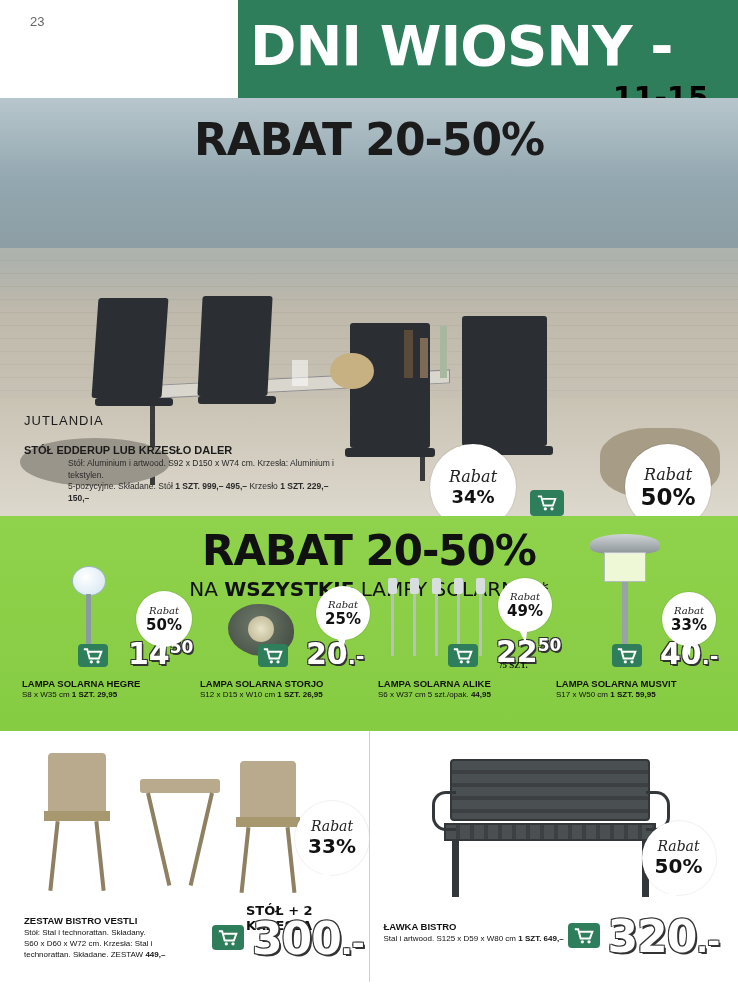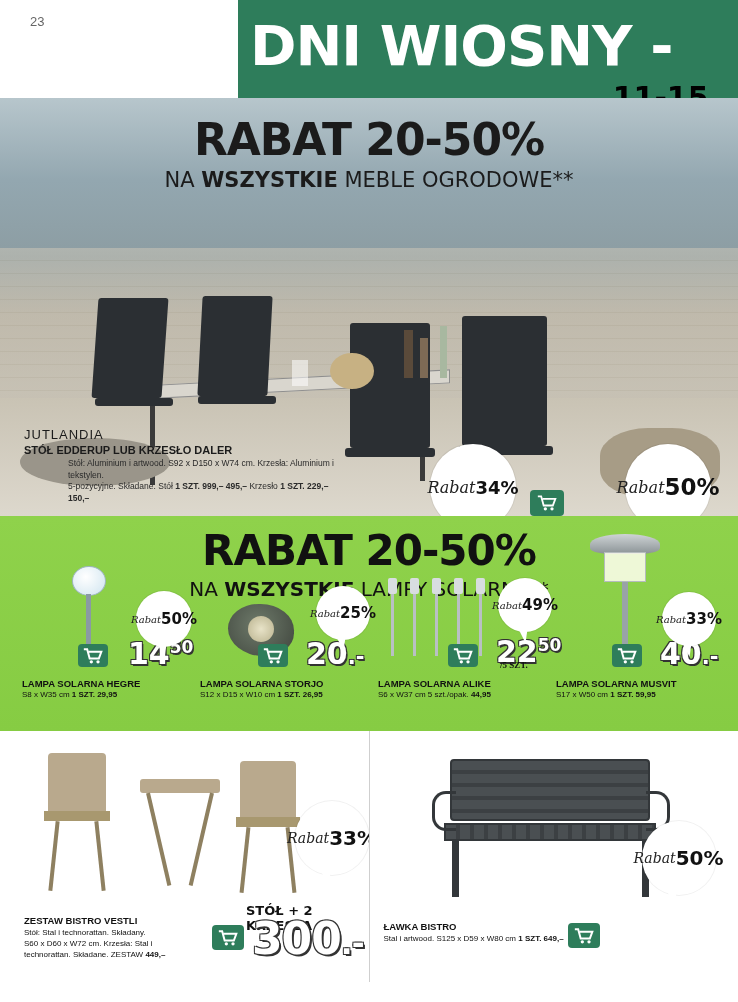--- a/index.html
+++ b/index.html
@@ -101,30 +101,30 @@
     position:absolute; background:#2b2f33; z-index:4; border-radius:3px;
   }
 
   .prod-caption {
     position: absolute;
     left: 24px; bottom: 12px;
     z-index: 9;
     max-width: 310px;
   }
   .prod-brand { font-size:13px; letter-spacing:1px; color:#1b1b1b; }
-  .prod-name { font-size:11px; font-weight:bold; color:#1b1b1b; margin-top:2px;}
+  .prod-name { font-size:11px; font-weight:bold; color:#1b1b1b; margin-top:16px;}
   .prod-desc { font-size:8.5px; color:#2a2a2a; line-height:1.35; margin-top:2px;margin-left:44px;}
   .prod-desc b { font-weight:bold; }
 
   
   .bubble {
     position:absolute;
     background:#ffffff;
     border-radius:50%;
-    display:flex; flex-direction:row;
+    display:flex; flex-direction:column;
     align-items:center; justify-content:center;
     z-index: 10;
     box-shadow: 0 0 0 1px rgba(0,0,0,.06);
   }
   .bubble:after {
     content:"";
     position:absolute;
     bottom:-10px; left:28%;
     border-left: 14px solid transparent;
     border-right: 0 solid transparent;
@@ -231,21 +231,20 @@
   <div class="chair" style="left:458px;top:348px;width:95px;height:9px;"></div>
 
   <div style="position:absolute;left:330px;top:255px;width:44px;height:36px;background:#c7b183;border-radius:50%;z-index:5;"></div>
   <div style="position:absolute;left:404px;top:232px;width:9px;height:48px;background:#5a4a3a;z-index:5;"></div>
   <div style="position:absolute;left:420px;top:240px;width:8px;height:40px;background:#7d6a55;z-index:5;"></div>
   <div style="position:absolute;left:440px;top:228px;width:7px;height:52px;background:#a8b8a0;z-index:5;"></div>
   <div style="position:absolute;left:292px;top:262px;width:16px;height:26px;background:rgba(255,255,255,.55);z-index:5;"></div>
 
   <div class="hero-headline">
     <div class="l1">RABAT 20-50%</div>
-    <div class="l2"><span>NA </span><b>WSZYSTKIE</b><span> MEBLE OGRODOWE**</span></div>
   </div>
 
   <div class="bubble" style="left:430px;top:346px;width:86px;height:86px;">
     <div class="r" style="font-size:16px;">Rabat</div>
     <div class="p" style="font-size:18px;">34%</div>
   </div>
   <div class="bubble" style="left:625px;top:346px;width:86px;height:86px;">
     <div class="r" style="font-size:16px;">Rabat</div>
     <div class="p" style="font-size:23px;">50%</div>
   </div>
@@ -420,19 +419,20 @@
       <div class="p" style="font-size:20px;">50%</div>
     </div>
 
     <div class="cart" style="left:198px;top:192px;width:32px;height:25px;">
       <svg viewBox="0 0 24 20">
           <path d="M1 2h4l3 11h11l3-8H7" fill="none" stroke="#fff" stroke-width="2.4"></path>
           <circle cx="10" cy="17" r="2" fill="#fff"></circle>
           <circle cx="18" cy="17" r="2" fill="#fff"></circle>
         </svg>
     </div>
+    <div class="bprice" style="left:238px;top:180px;"><span>320</span><span class="su">.-</span></div>
 
     <div style="position:absolute;left:14px;top:190px;width:190px;">
       <div class="bname">ŁAWKA BISTRO</div>
       <div class="bdesc"><span>Stal i artwood. S125 x D59 x W80 cm </span><b>1 SZT. 649,–</b></div>
     </div>
   </div>
 </div>
 
 </body></html>

